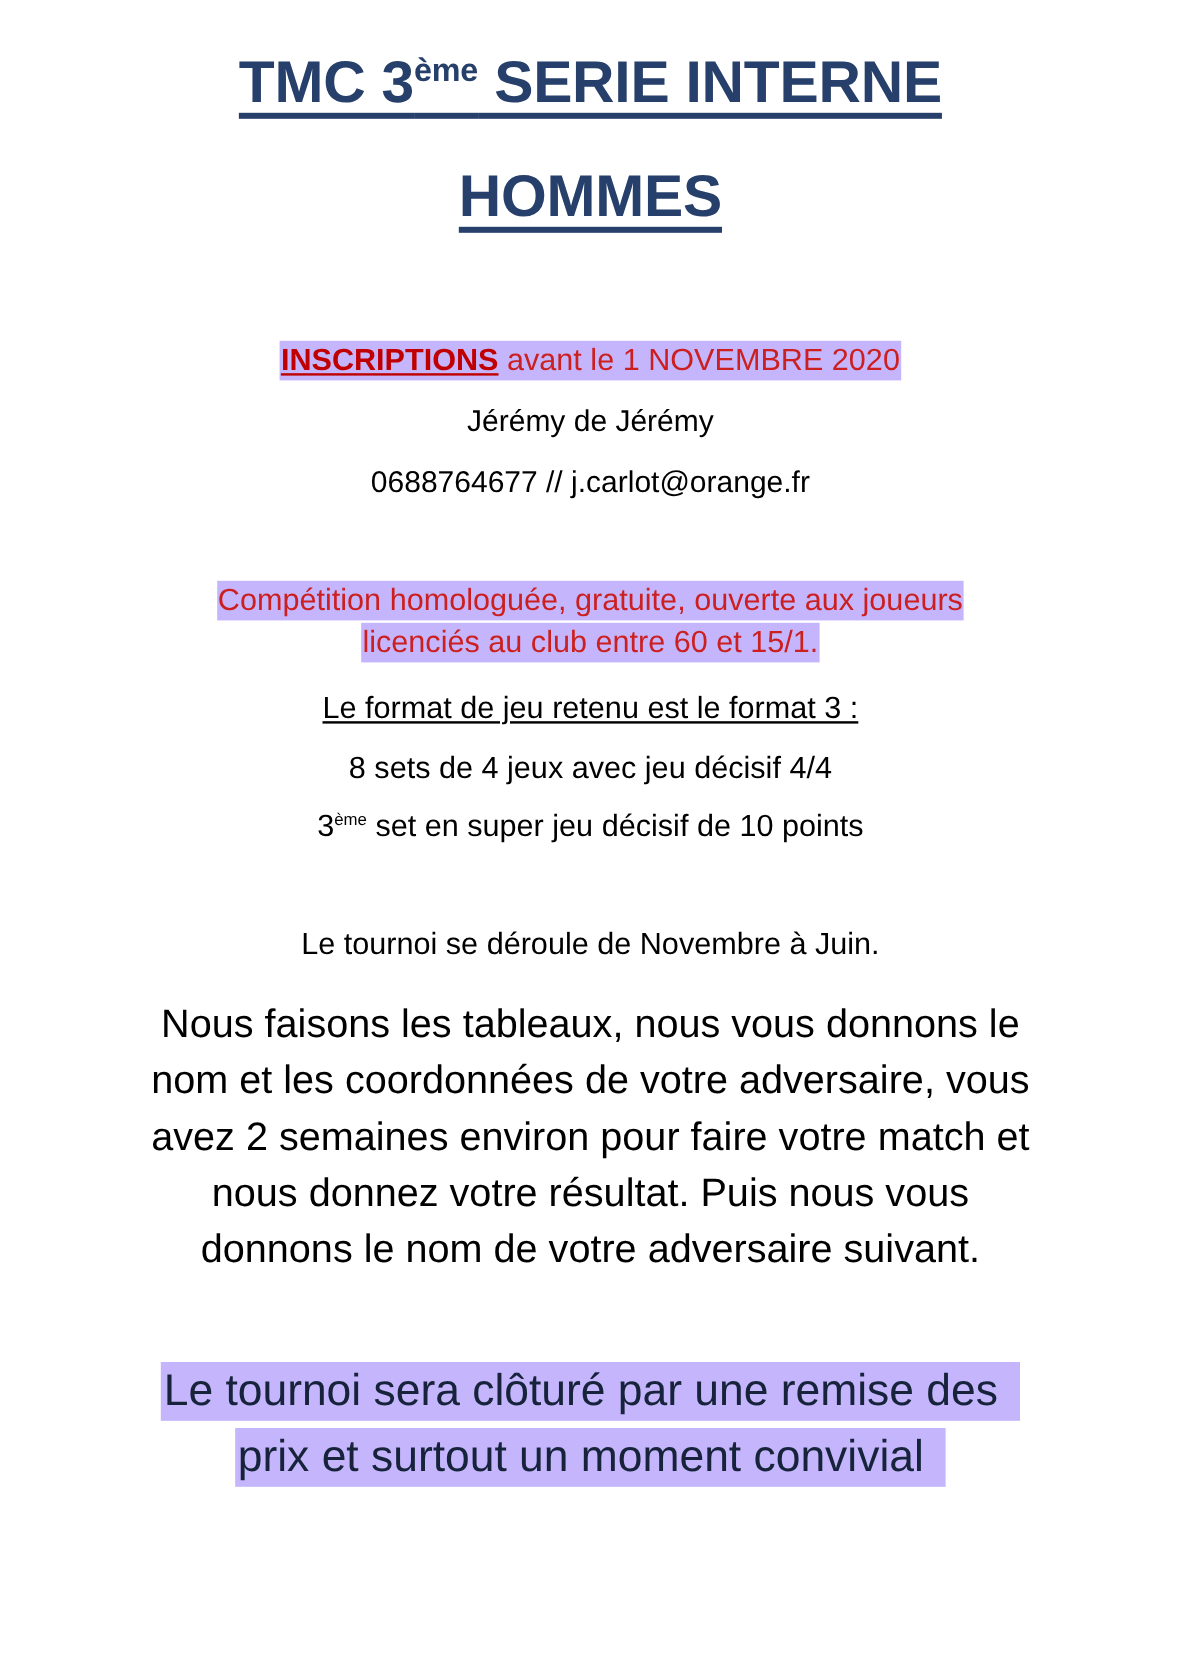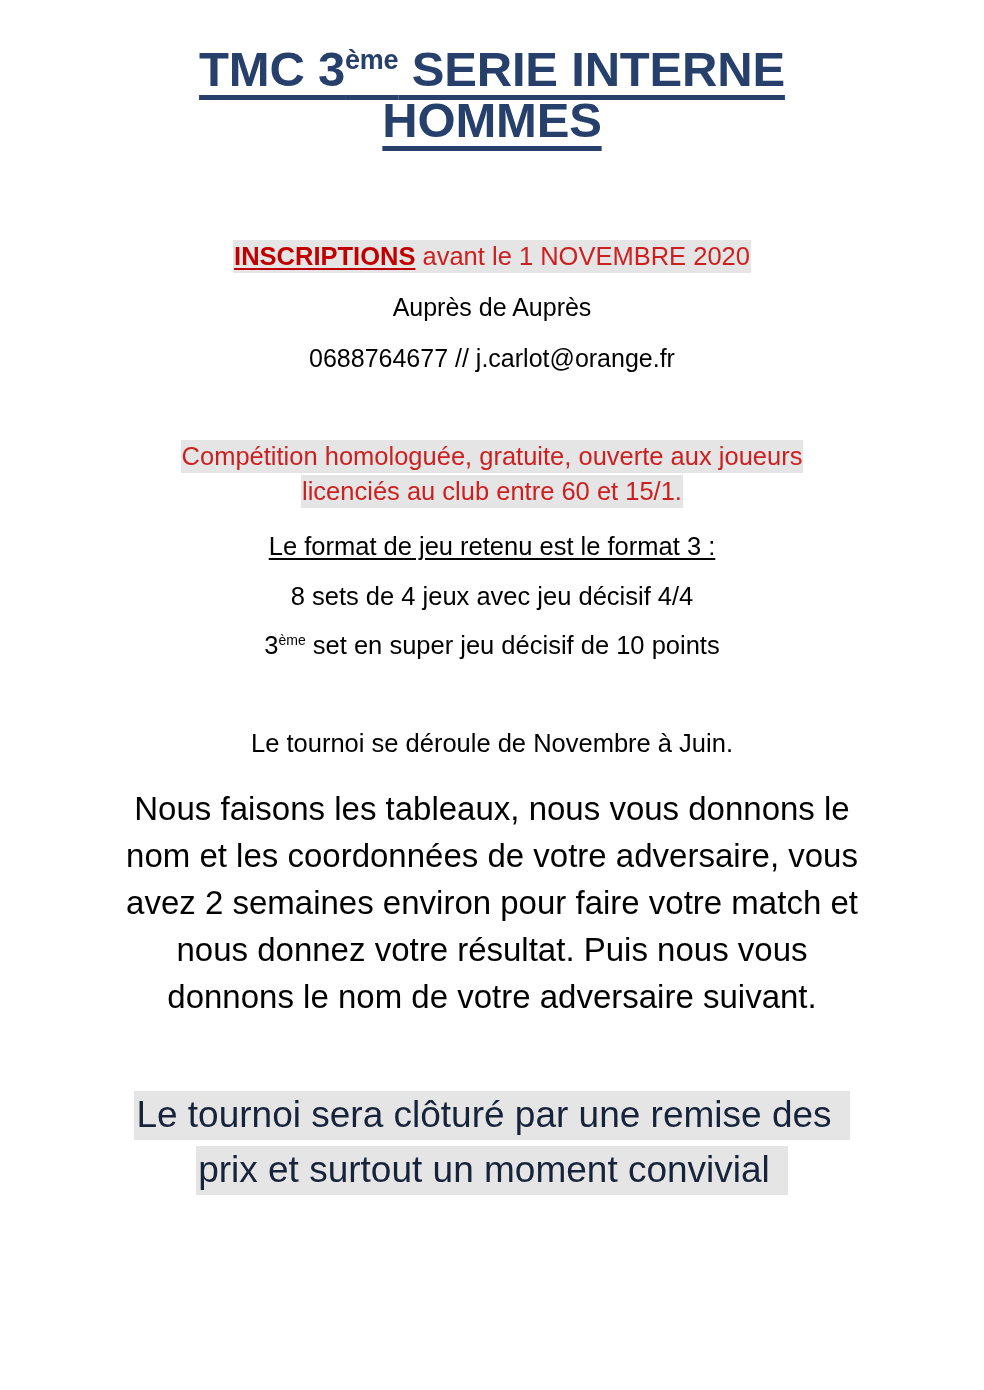--- a/index.html
+++ b/index.html
@@ -36,41 +36,42 @@
     letter-spacing: -0.2px;
     line-height: 1.04;
     white-space: nowrap;
   }
   .title-line .u {
     text-decoration: underline;
     text-decoration-thickness: 5px;
     text-underline-offset: 9px;
   }
   .title-line.second {
+    margin-top: 44px;
   }
   sup {
     font-size: 0.55em;
     vertical-align: super;
     line-height: 0;
   }
 
   
   .block {
     text-align: center;
   }
   .ln {
     font-size: 25.5px;
     line-height: 1.0;
     color: #000000;
     white-space: nowrap;
   }
   .ln.wrap { white-space: normal; }
 
   .hl {
-    background-color: #e5e5e5;
+    background-color: #c4b5fd;
     padding: 2px 1px 3px 1px;
     box-decoration-break: clone;
     -webkit-box-decoration-break: clone;
   }
   .red      { color: #cc1f1f; }
   .red-dark { color: #c00000; }
   .bold     { font-weight: bold; }
   .uline {
     text-decoration: underline;
     text-decoration-thickness: 2px;
@@ -108,21 +109,21 @@
 
 <div class="page">
 
   <div class="title-block">
     <div class="title-line"><span class="u"><span>TMC 3</span><sup>ème</sup><span> SERIE INTERNE</span></span></div>
     <div class="title-line second"><span class="u">HOMMES</span></div>
   </div>
 
   <div class="block" id="inscriptions-block">
     <div class="ln"><span class="hl"><span class="red-dark bold uline">INSCRIPTIONS</span><span class="red"> avant le 1 NOVEMBRE 2020</span></span></div>
-    <div class="ln sub">Auprès de Auprès</div>
+    <div class="ln sub">Jérémy de Jérémy</div>
     <div class="ln sub">0688764677 //  j.carlot@orange.fr</div>
   </div>
 
   <div class="block" id="competition-block">
     <div class="ln comp-lines"><span class="hl red">Compétition homologuée, gratuite, ouverte aux joueurs</span></div>
     <div class="ln comp-lines"><span class="hl red">licenciés au club entre 60 et 15/1.</span></div>
 
     <div class="ln format-title"><span class="uline">Le format de jeu retenu est le format 3 :</span></div>
     <div class="ln fmt">8 sets de 4 jeux avec jeu décisif 4/4</div>
     <div class="ln fmt"><span>3</span><sup>ème</sup><span> set en super jeu décisif de 10 points</span></div>

